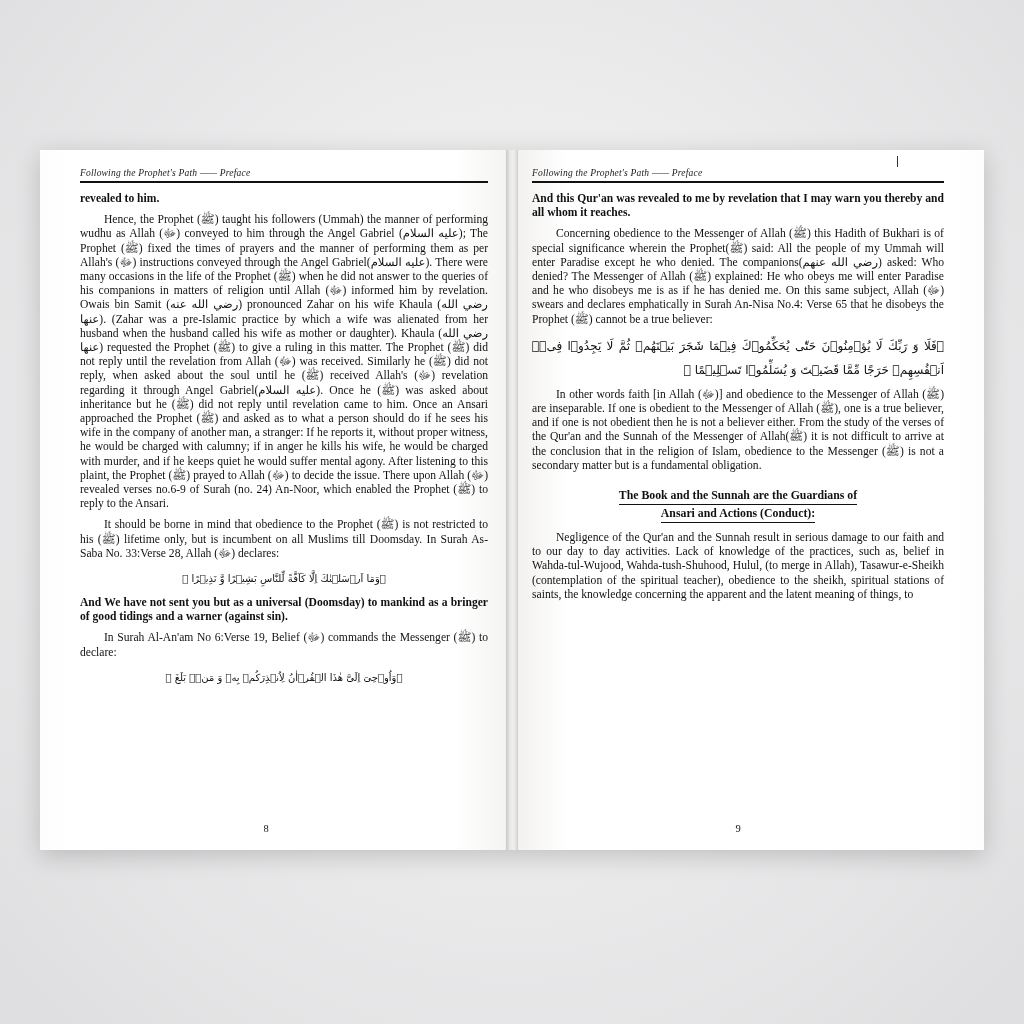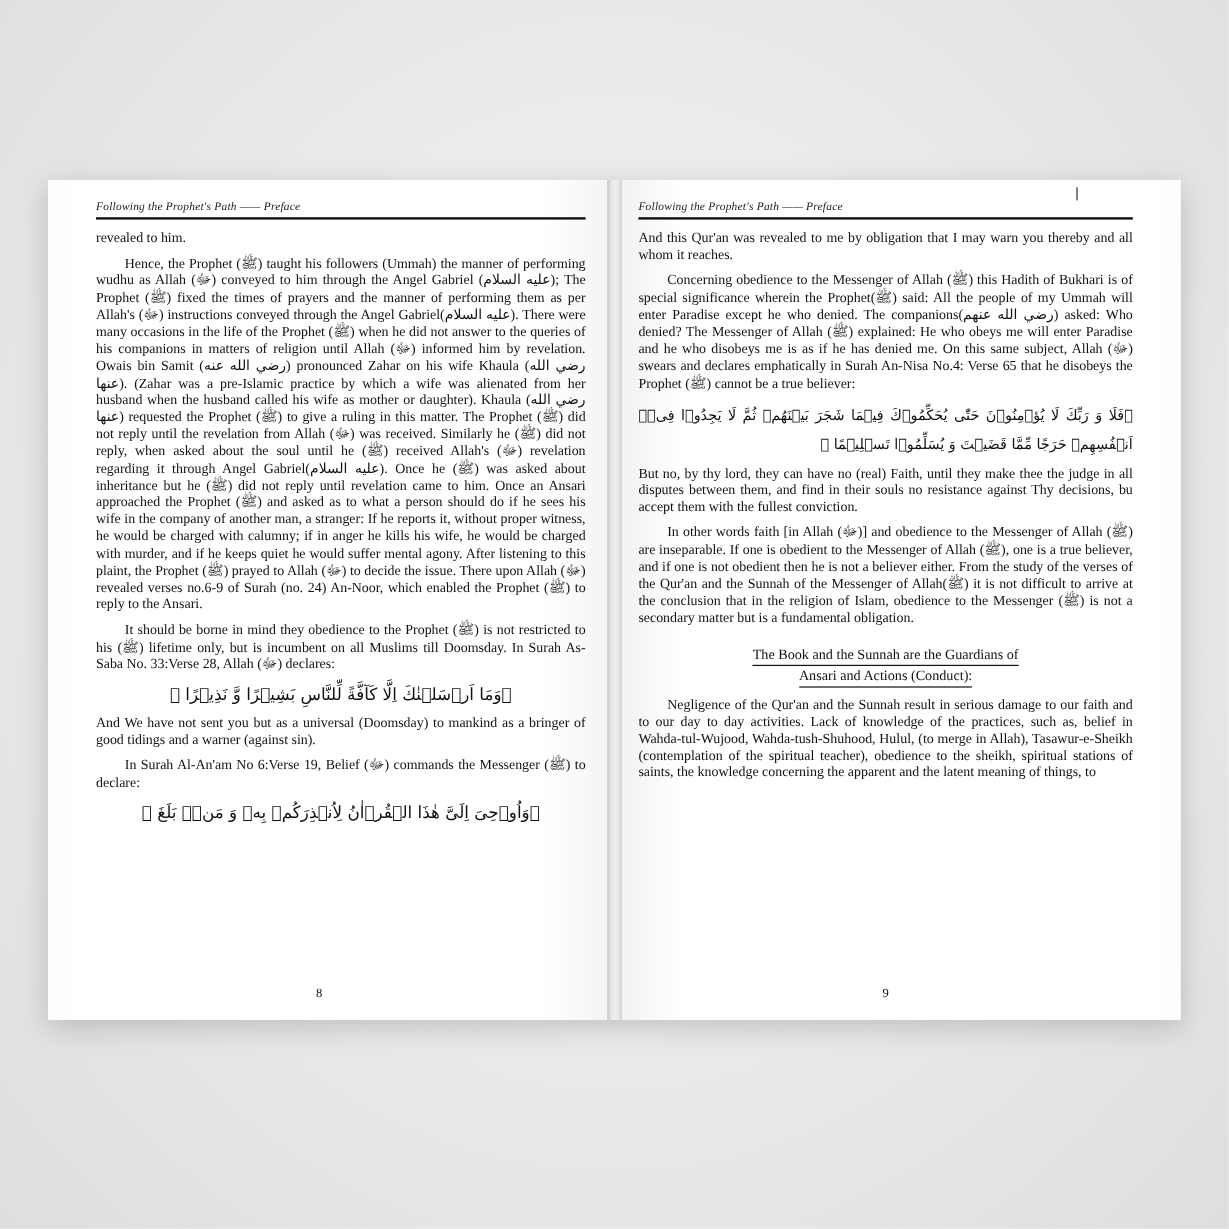--- a/index.html
+++ b/index.html
@@ -71,24 +71,24 @@
   .para {
     font-size: 11.6px;
     line-height: 14.2px;
     text-align: justify;
     color: #111;
     margin: 0 0 7px 0;
     text-indent: 24px;
     font-family: "Liberation Serif", serif;
   }
   .para.noindent { text-indent: 0; }
-  .para.bold { font-weight: normal; }
+  .para.bold { font-weight: bold; }
   .arabic {
     font-family: "DejaVu Sans", sans-serif;
-    font-size: 14px;
+    font-size: 10px;
     line-height: 22px;
     text-align: center;
     direction: rtl;
     color: #111;
     margin: 5px 0 6px 0;
   }
   .arabic.rightblock {
     text-align: justify;
     font-size: 12px;
     line-height: 24px;
@@ -99,21 +99,21 @@
     width: 100%;
     left: 0;
     text-align: center;
     font-size: 10.5px;
     color: #111;
   }
   .page.left .folio { left: -9px; }
   .page.right .folio { left: -9px; }
   .heading {
     text-align: center;
-    font-weight: normal;
+    font-weight: bold;
     font-size: 11.8px;
     line-height: 16px;
     margin: 14px 0 8px 0;
     color: #111;
   }
   .heading span {
     border-bottom: 1px solid #111;
     display: inline-block;
     padding-bottom: 1px;
   }
@@ -132,47 +132,46 @@
 <div class="stage">
 
   <div class="book">
 
     <div class="page left">
       <div class="running-head">Following the Prophet's Path —— Preface</div>
       <hr class="rule">
 
       <p class="para noindent bold">revealed to him.</p>
       <p class="para">Hence, the Prophet (ﷺ) taught his followers (Ummah) the manner of performing wudhu as Allah (ﷻ) conveyed to him through the Angel Gabriel (عليه السلام); The Prophet (ﷺ) fixed the times of prayers and the manner of performing them as per Allah's (ﷻ) instructions conveyed through the Angel Gabriel(عليه السلام). There were many occasions in the life of the Prophet (ﷺ) when he did not answer to the queries of his companions in matters of religion until Allah (ﷻ) informed him by revelation. Owais bin Samit (رضي الله عنه) pronounced Zahar on his wife Khaula (رضي الله عنها). (Zahar was a pre-Islamic practice by which a wife was alienated from her husband when the husband called his wife as mother or daughter). Khaula (رضي الله عنها) requested the Prophet (ﷺ) to give a ruling in this matter. The Prophet (ﷺ) did not reply until the revelation from Allah (ﷻ) was received. Similarly he (ﷺ) did not reply, when asked about the soul until he (ﷺ) received Allah's (ﷻ) revelation regarding it through Angel Gabriel(عليه السلام). Once he (ﷺ) was asked about inheritance but he (ﷺ) did not reply until revelation came to him. Once an Ansari approached the Prophet (ﷺ) and asked as to what a person should do if he sees his wife in the company of another man, a stranger: If he reports it, without proper witness, he would be charged with calumny; if in anger he kills his wife, he would be charged with murder, and if he keeps quiet he would suffer mental agony. After listening to this plaint, the Prophet (ﷺ) prayed to Allah (ﷻ) to decide the issue. There upon Allah (ﷻ) revealed  verses no.6-9 of Surah (no. 24) An-Noor, which enabled the Prophet (ﷺ) to reply to the Ansari.</p>
-      <p class="para">It should be borne in mind they obedience to the Prophet (ﷺ) is not restricted to his (ﷺ) lifetime only, but is incumbent on all Muslims till Doomsday. In Surah  As-Saba No. 33:Verse 28, Allah (ﷻ) declares:</p>
+      <p class="para">It should be borne in mind that obedience to the Prophet (ﷺ) is not restricted to his (ﷺ) lifetime only, but is incumbent on all Muslims till Doomsday. In Surah  As-Saba No. 33:Verse 28, Allah (ﷻ) declares:</p>
 
       <div class="arabic">﴿وَمَا اَرۡسَلۡنٰكَ اِلَّا كَآفَّةً لِّلنَّاسِ بَشِيۡرًا وَّ نَذِيۡرًا ﴾</div>
 
       <p class="para noindent bold">And We have not sent you but as a universal (Doomsday) to mankind as a bringer of good tidings and a warner (against sin).</p>
 
       <p class="para">In Surah Al-An'am No 6:Verse 19, Belief (ﷻ) commands the Messenger (ﷺ) to declare:</p>
 
       <div class="arabic">﴿وَاُوۡحِىَ اِلَىَّ هٰذَا الۡقُرۡاٰنُ لِاُنۡذِرَكُمۡ بِهٖ وَ مَنۡۢ بَلَغَ ﴾</div>
 
       <div class="folio">8</div>
     </div>
 
     <div class="gutter"></div>
 
     <div class="page right">
       <div class="tick"></div>
       <div class="running-head">Following the Prophet's Path —— Preface</div>
       <hr class="rule">
 
-      <p class="para noindent bold">And this Qur'an was revealed to me by obligation that I may warn you thereby and all whom it reaches.</p>
+      <p class="para noindent bold">And this Qur'an was revealed to me by revelation that I may warn you thereby and all whom it reaches.</p>
 
       <p class="para">Concerning obedience to the Messenger of Allah (ﷺ) this Hadith of Bukhari is of special significance wherein the Prophet(ﷺ) said: All the people of my Ummah will enter Paradise except he who denied. The companions(رضي الله عنهم) asked: Who denied? The Messenger of Allah (ﷺ) explained: He who obeys me will enter Paradise and he who disobeys me is as if he has denied me. On this same subject, Allah (ﷻ) swears and declares emphatically in Surah An-Nisa No.4: Verse 65 that he disobeys the Prophet (ﷺ) cannot be a true believer:</p>
 
       <div class="arabic rightblock">﴿فَلَا وَ رَبِّكَ لَا يُؤۡمِنُوۡنَ حَتّٰى يُحَكِّمُوۡكَ فِيۡمَا شَجَرَ بَيۡنَهُمۡ ثُمَّ لَا يَجِدُوۡا فِىۡۤ اَنۡفُسِهِمۡ حَرَجًا مِّمَّا قَضَيۡتَ وَ يُسَلِّمُوۡا تَسۡلِيۡمًا ﴾</div>
 
-      <p class="para noindent bold">But no, by thy lord, they can have no (real) Faith, until they make thee the judge in all disputes between them, and find in their souls no resistance against Thy decisions, bu accept them with the fullest conviction.</p>
 
       <p class="para">In other words faith [in Allah (ﷻ)] and obedience to the Messenger of Allah (ﷺ) are inseparable. If one is obedient to the Messenger of Allah (ﷺ), one is a true believer, and if one is not obedient then he is not a believer either. From the study of the verses of the Qur'an and the Sunnah of the Messenger of Allah(ﷺ) it is not difficult to arrive at the conclusion that in the religion of Islam, obedience to the Messenger (ﷺ) is not a secondary matter but is a fundamental obligation.</p>
 
       <div class="heading">
         <span>The Book and the Sunnah are the Guardians of</span><br>
         <span>Ansari and Actions (Conduct):</span>
       </div>
 
       <p class="para">Negligence of the Qur'an and the Sunnah result in serious damage to our faith and to our day to day activities. Lack of knowledge of the practices, such as, belief in Wahda-tul-Wujood, Wahda-tush-Shuhood, Hulul, (to merge in Allah), Tasawur-e-Sheikh (contemplation of the spiritual teacher), obedience to the sheikh, spiritual stations of saints, the knowledge concerning the apparent and the latent meaning of things, to</p>
 

